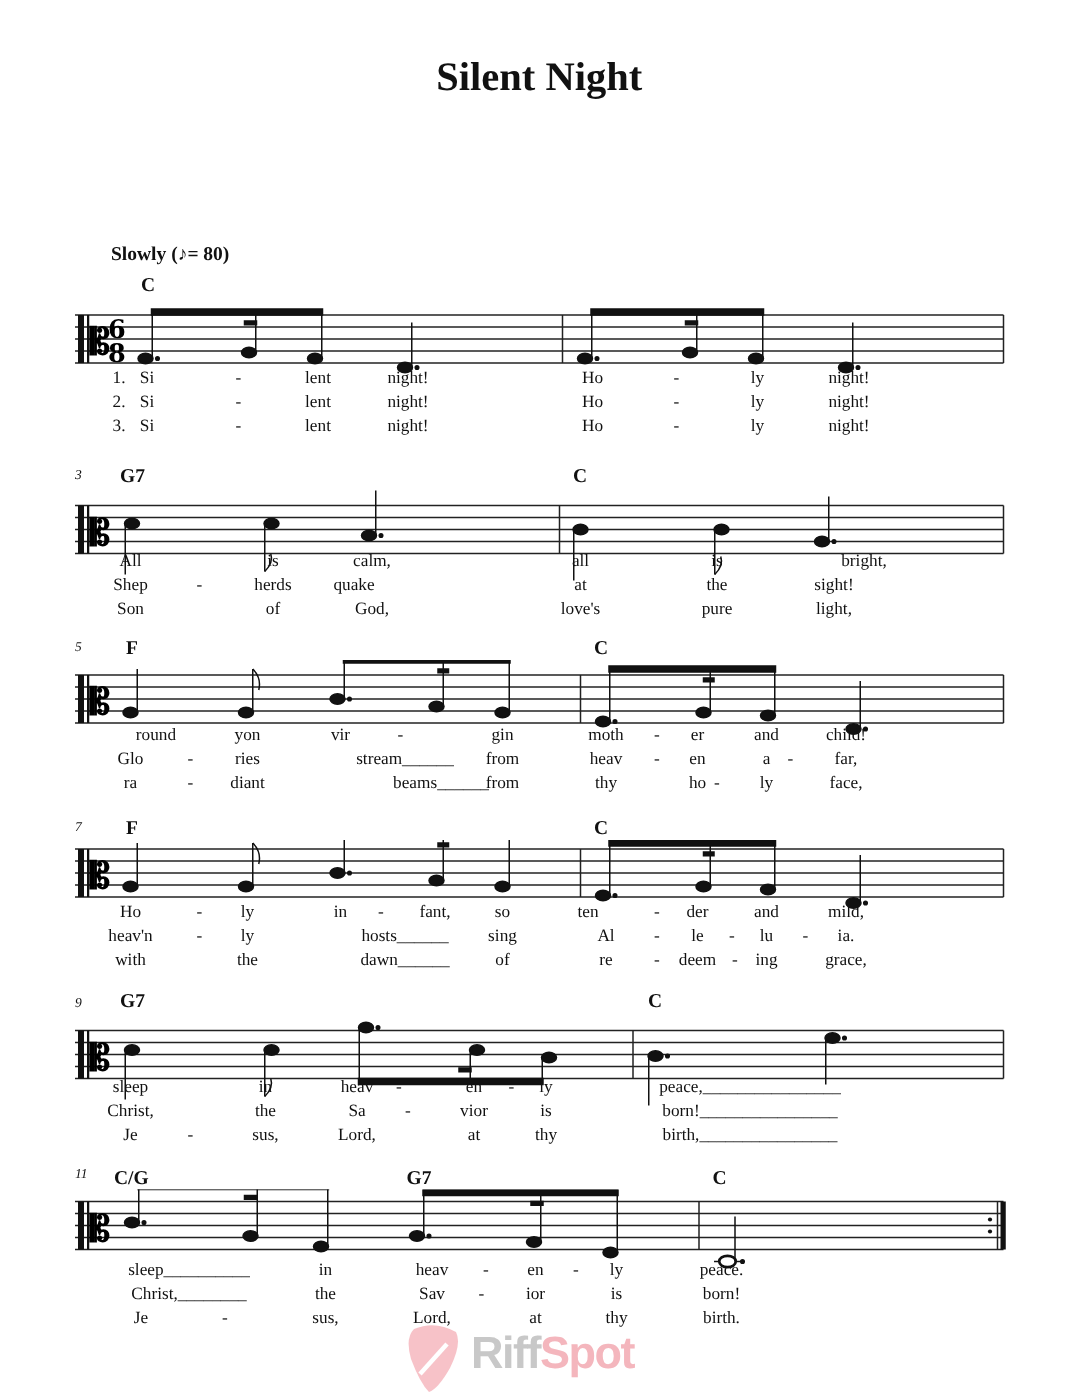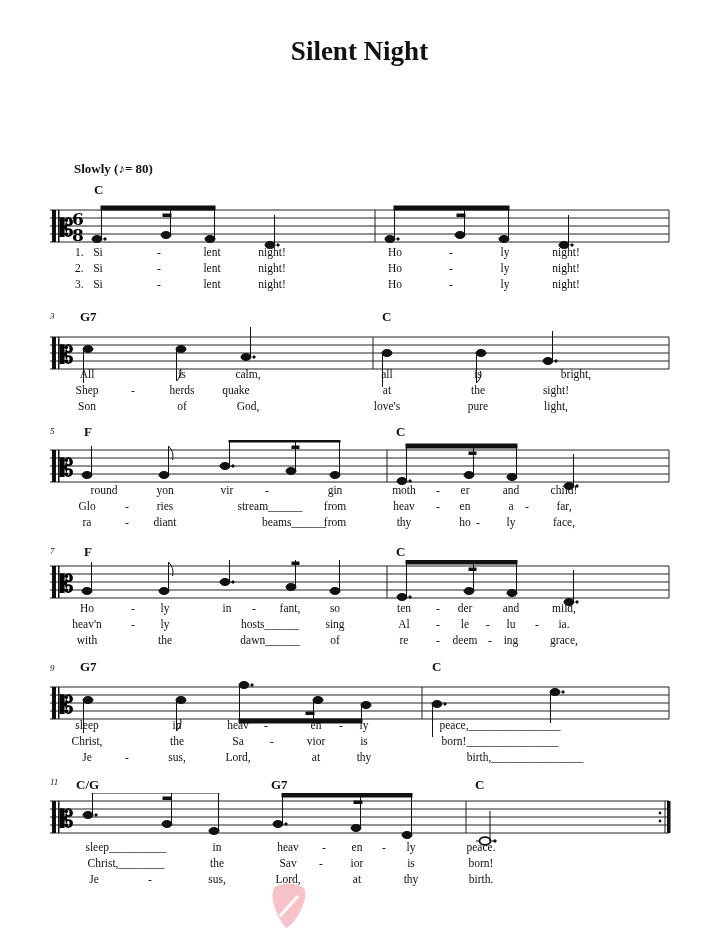--- a/index.html
+++ b/index.html
@@ -312,21 +312,21 @@
     </g>
   </svg>
   <div id="lyrics-3">
       <div class="lyr" style="left: 87px; top: 62px;">Ho</div>
       <div class="lyr" style="left: 133px; top: 62px;">-</div>
       <div class="lyr" style="left: 165px; top: 62px;">ly</div>
       <div class="lyr" style="left: 227px; top: 62px;">in</div>
       <div class="lyr" style="left: 254px; top: 62px;">-</div>
       <div class="lyr" style="left: 290px; top: 62px;">fant,</div>
       <div class="lyr" style="left: 335px; top: 62px;">so</div>
-      <div class="lyr" style="left: 404px; top: 62px; text-align: center;">ten</div>
+      <div class="lyr" style="left: 392px; top: 62px; text-align: center;">ten</div>
       <div class="lyr" style="left: 438px; top: 62px;">-</div>
       <div class="lyr" style="left: 465px; top: 62px;">der</div>
       <div class="lyr" style="left: 511px; top: 62px;">and</div>
       <div class="lyr" style="left: 564px; top: 62px;">mild,</div>
       <div class="lyr" style="left: 87px; top: 78px;">heav'n</div>
       <div class="lyr" style="left: 133px; top: 78px;">-</div>
       <div class="lyr" style="left: 165px; top: 78px;">ly</div>
       <div class="lyr" style="left: 270px; top: 78px;">hosts______</div>
       <div class="lyr" style="left: 335px; top: 78px;">sing</div>
       <div class="lyr" style="left: 404px; top: 78px;">Al</div>
@@ -408,21 +408,21 @@
       <div class="lyr" style="left: 272px; top: 80px;">-</div>
       <div class="lyr" style="left: 316px; top: 80px;">vior</div>
       <div class="lyr" style="left: 364px; top: 80px;">is</div>
       <div class="lyr" style="left: 500px; top: 80px;">born!________________</div>
       <div class="lyr" style="left: 87px; top: 96px;">Je</div>
       <div class="lyr" style="left: 127px; top: 96px;">-</div>
       <div class="lyr" style="left: 177px; top: 96px;">sus,</div>
       <div class="lyr" style="left: 238px; top: 96px;">Lord,</div>
       <div class="lyr" style="left: 316px; top: 96px;">at</div>
       <div class="lyr" style="left: 364px; top: 96px;">thy</div>
-      <div class="lyr" style="left: 525px; top: 96px;">birth,________________</div>
+      <div class="lyr" style="left: 500px; top: 96px;">birth,________________</div>
     </div>
 </div>
 
 <div class="system" style="top:773px;height:115px;">
   <div class="mnum" style="top:4px">11</div>
   <div id="chords-5">
       <div class="chord" style="left: 76px; top: 4px;">C/G</div>
       <div class="chord" style="left: 271px; top: 4px;">G7</div>
       <div class="chord" style="left: 475px; top: 4px;">C</div>
     </div>
@@ -495,13 +495,14 @@
       <div class="lyr" style="left: 411px; top: 100px;">thy</div>
       <div class="lyr" style="left: 481px; top: 100px;">birth.</div>
     </div>
 </div>
 
 <div class="watermark">
   <svg width="40" height="48" style="position:absolute;left:0;top:2px">
     <path d="M6 4 Q20 -2 34 6 Q38 14 30 30 Q22 44 16 46 Q10 40 4 24 Q0 10 6 4 Z" fill="#f7c2c8"></path>
     <path d="M10 34 L28 14" stroke="#fff" stroke-width="3"></path>
   </svg>
+  <div class="wm-text"><span class="wm-riff">Riff</span><span class="wm-spot">Spot</span></div>
 </div>
 
 </body></html>

